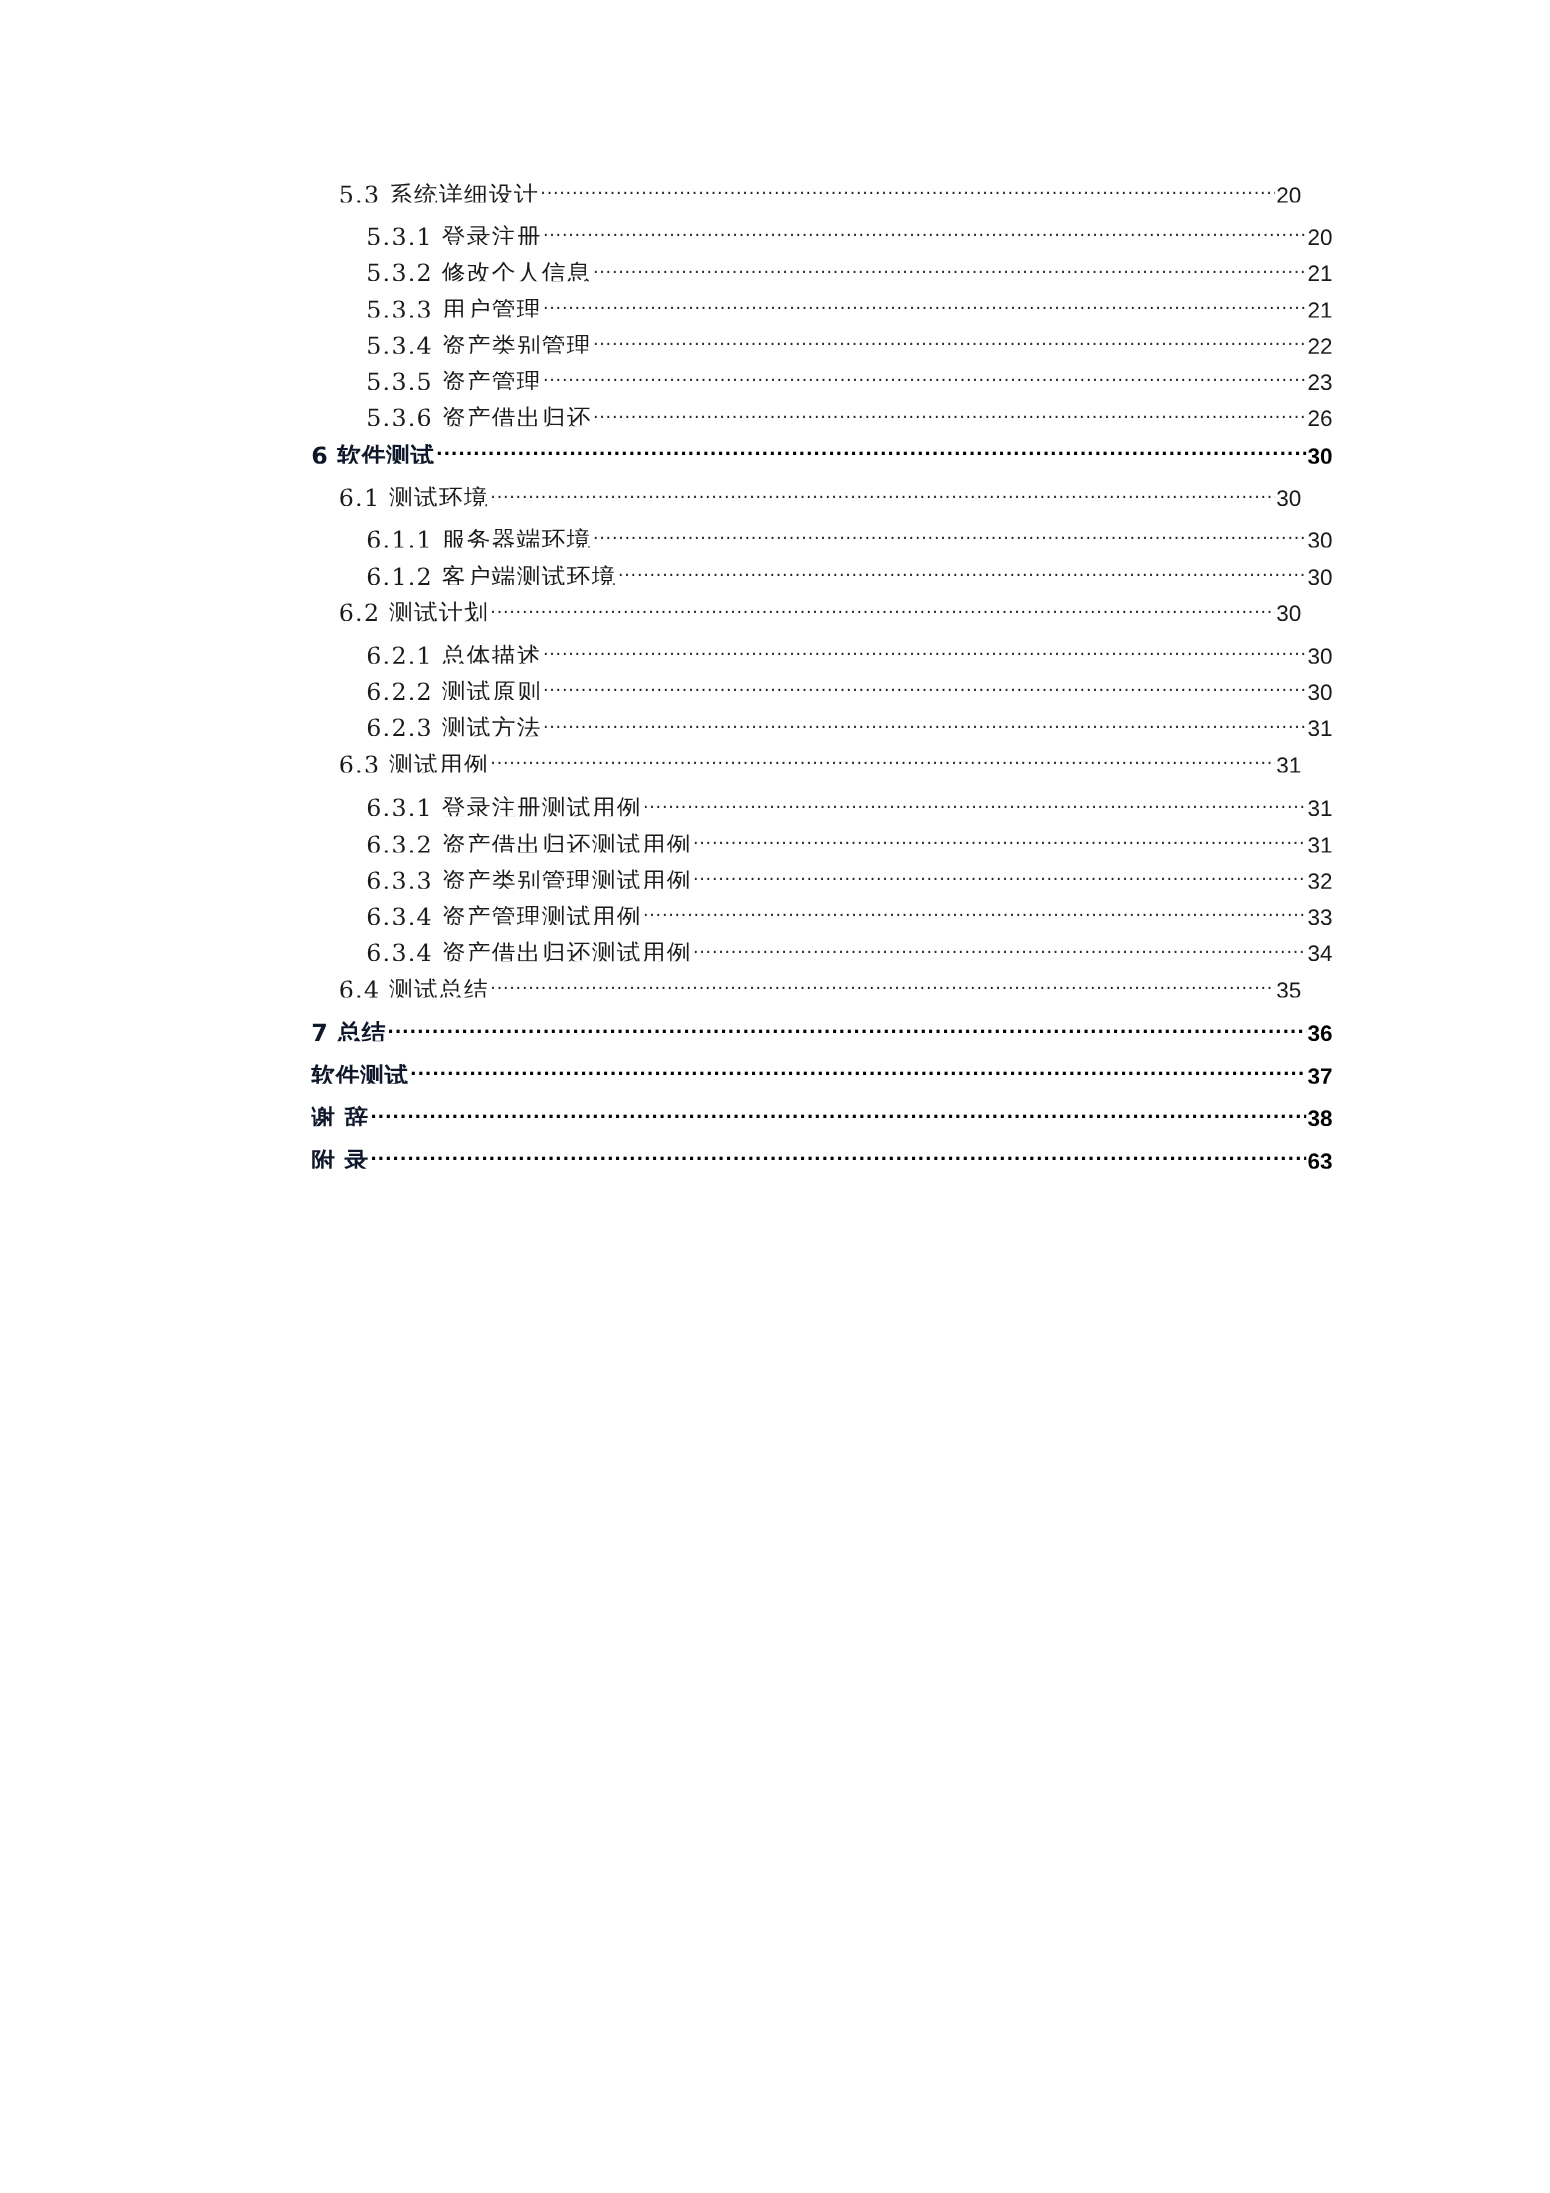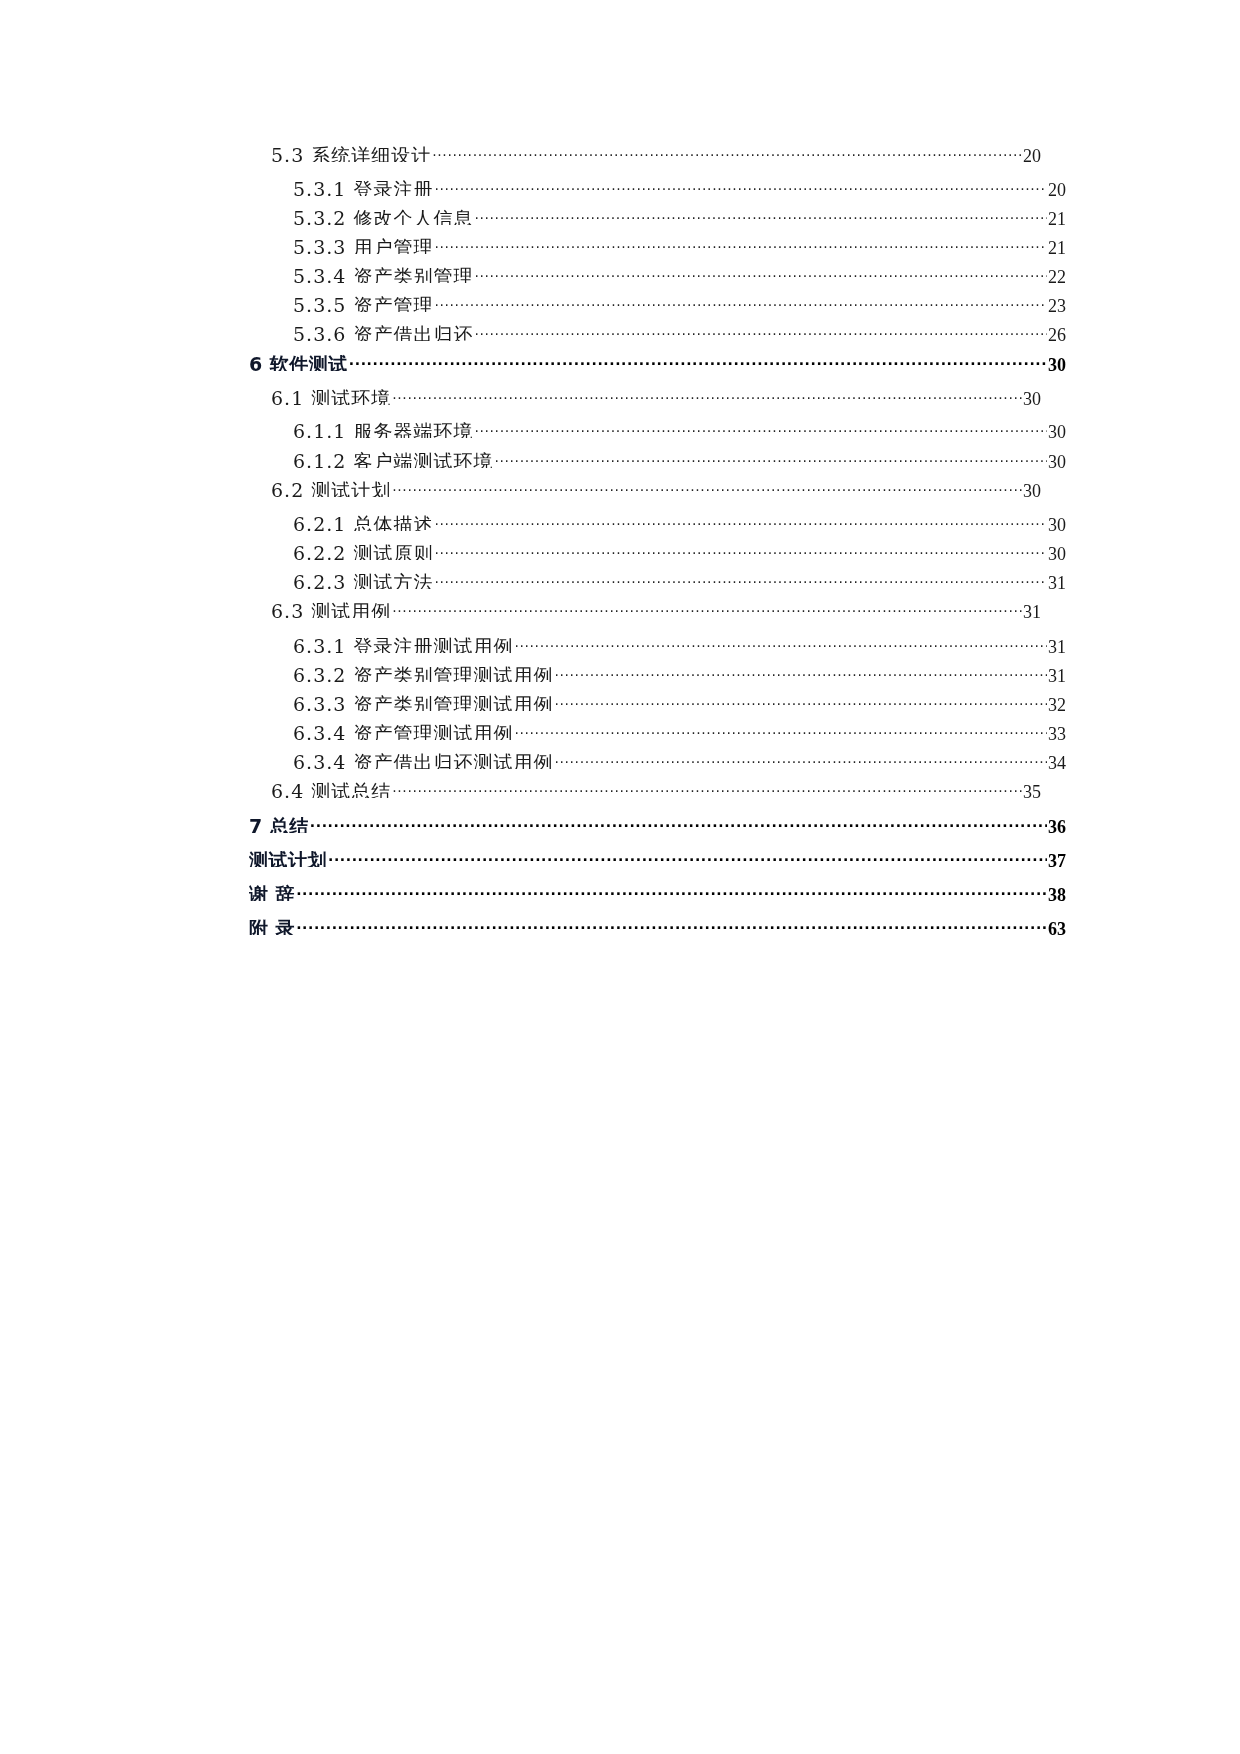--- a/index.html
+++ b/index.html
@@ -56,21 +56,21 @@
       line-height: 10px;
       font-size: 14px;
       letter-spacing: 0.6px;
       color: #222222;
       font-family: "DejaVu Sans", sans-serif;
       white-space: nowrap;
     }
     .toc-entry .page-num {
       flex: 0 0 auto;
       font-size: 18px;
-      font-family: Liberation Serif, serif;
+      font-family: Liberation Sans, sans-serif;
       color: #1a1a1a;
     }
     
     .lvl1 { left: 229px; width: 817px; }
     .lvl1 .label {
       font-family: "DejaVu Sans", "Liberation Sans", sans-serif;
       font-weight: bold;
       font-size: 19px;
       letter-spacing: 0.5px;
       color: #0f172a;
@@ -183,21 +183,21 @@
     <span class="page-num">31</span>
   </div>
 
   <div class="toc-entry lvl3" style="top:625px">
     <span class="label">6.3.1 登录注册测试用例</span>
     <span class="leader"></span>
     <span class="page-num">31</span>
   </div>
 
   <div class="toc-entry lvl3" style="top:654px">
-    <span class="label">6.3.2 资产类别管理测试用例</span>
+    <span class="label">6.3.2 资产借出归还测试用例</span>
     <span class="leader"></span>
     <span class="page-num">31</span>
   </div>
 
   <div class="toc-entry lvl3" style="top:683px">
     <span class="label">6.3.3 资产类别管理测试用例</span>
     <span class="leader"></span>
     <span class="page-num">32</span>
   </div>
 
@@ -219,21 +219,21 @@
     <span class="page-num">35</span>
   </div>
 
   <div class="toc-entry lvl1" style="top:805px">
     <span class="label">7  总结</span>
     <span class="leader"></span>
     <span class="page-num">36</span>
   </div>
 
   <div class="toc-entry lvl1" style="top:839px">
-    <span class="label">测试计划</span>
+    <span class="label">软件测试</span>
     <span class="leader"></span>
     <span class="page-num">37</span>
   </div>
 
   <div class="toc-entry lvl1" style="top:873px">
     <span class="label">谢  辞</span>
     <span class="leader"></span>
     <span class="page-num">38</span>
   </div>
 

